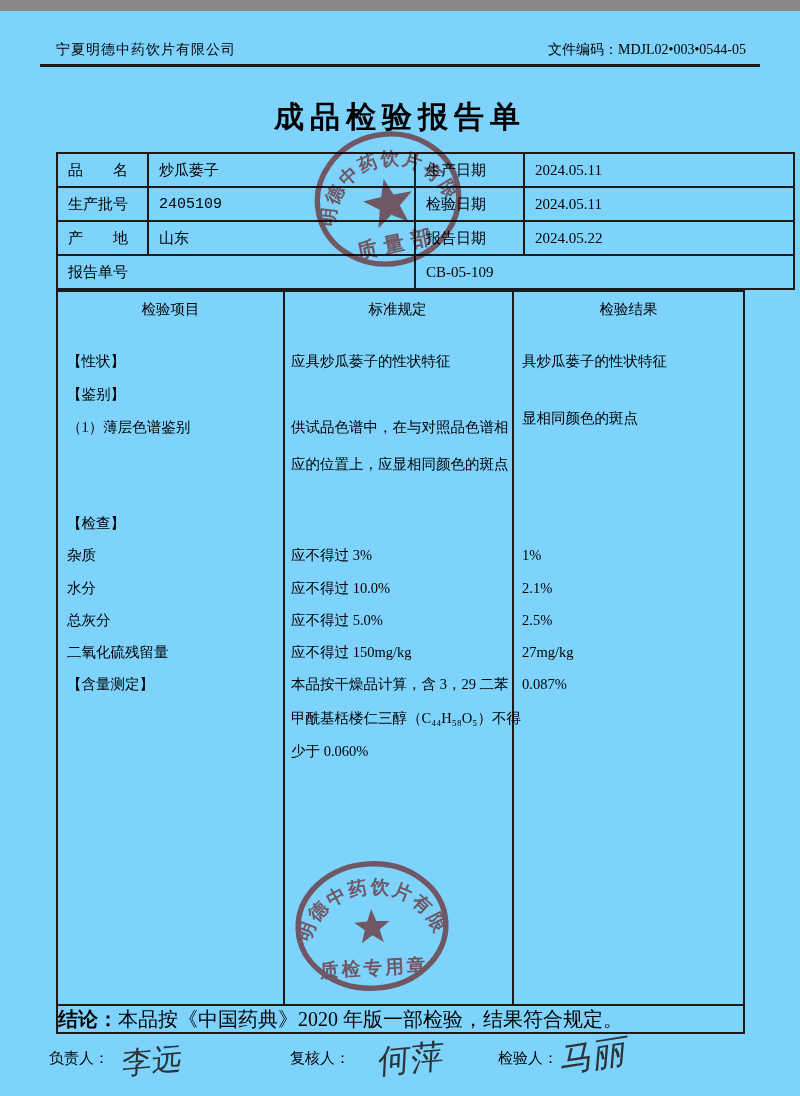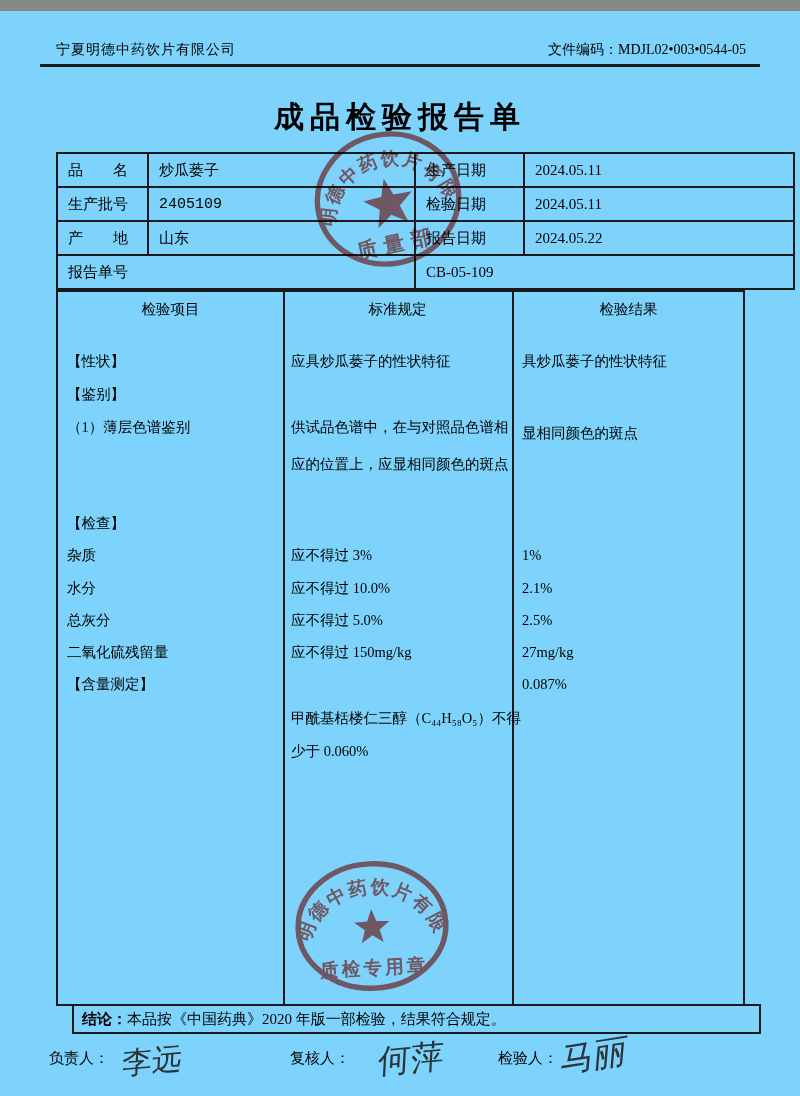--- a/index.html
+++ b/index.html
@@ -23,23 +23,23 @@
   
   .maintab{position:absolute;left:56px;top:279px;width:689px;height:716px;
            border:2px solid #1a1a1a;box-sizing:border-box;}
   .vline{position:absolute;top:0;bottom:0;width:2px;background:#1a1a1a;}
   .vline.v1{left:225px;} .vline.v2{left:454px;}
   .ln{position:absolute;font-size:14.5px;white-space:nowrap;line-height:18px;}
   .colhead{text-align:center;text-underline-offset:4px;}
   .ch1{left:0;width:225px;} .ch2{left:225px;width:229px;} .ch3{left:456px;width:229px;}
   .c1{left:9px;} .c2{left:233px;} .c3{left:464px;}
   
-  .conclusion{position:absolute;left:72px;top:993px;width:689px;height:30px;
-              border:2px solid #1a1a1a;box-sizing:border-box;font-size:15px;
-              line-height:26px;padding-left:8px;white-space:nowrap;}
+  .conclusion{position:absolute;left:56px;top:993px;width:689px;height:30px;
+              border:2px solid #1a1a1a;box-sizing:border-box;font-size:20px;
+              line-height:26px;padding-left:0;white-space:nowrap;}
   .conclusion .lab{font-weight:bold;}
   
   .sigrow{position:absolute;left:0;top:1030px;width:800px;height:60px;font-size:15px;}
   .siglab{position:absolute;top:8px;}
   .sl1{left:49px;} .sl2{left:290px;} .sl3{left:498px;}
   .sig{position:absolute;font-size:30px;color:#222;white-space:nowrap;
        transform:rotate(-5deg) skewX(-8deg);opacity:.9;}
   .sg1{left:122px;top:0;} .sg2{left:378px;top:-4px;font-size:33px;} .sg3{left:560px;top:-8px;font-size:34px;transform:rotate(-9deg) skewX(-14deg);}
   
   .stamp{position:absolute;opacity:.82;mix-blend-mode:multiply;pointer-events:none;}
@@ -95,41 +95,42 @@
     <div class="ln colhead ch3" style="top:8px">检验结果</div>
 
     <div class="ln c1" style="top:60px">【性状】</div>
     <div class="ln c2" style="top:60px">应具炒瓜蒌子的性状特征</div>
     <div class="ln c3" style="top:60px">具炒瓜蒌子的性状特征</div>
 
     <div class="ln c1" style="top:93px">【鉴别】</div>
     <div class="ln c1" style="top:126px">（1）薄层色谱鉴别</div>
     <div class="ln c2" style="top:126px">供试品色谱中，在与对照品色谱相</div>
     <div class="ln c2" style="top:163px">应的位置上，应显相同颜色的斑点</div>
-    <div class="ln c3" style="top:132px">显相同颜色的斑点</div>
+    <div class="ln c3" style="top:117px">显相同颜色的斑点</div>
 
     <div class="ln c1" style="top:222px">【检查】</div>
 
     <div class="ln c1" style="top:254px">杂质</div>
     <div class="ln c2" style="top:254px">应不得过 3%</div>
     <div class="ln c3" style="top:254px">1%</div>
 
     <div class="ln c1" style="top:287px">水分</div>
     <div class="ln c2" style="top:287px">应不得过 10.0%</div>
     <div class="ln c3" style="top:287px">2.1%</div>
 
     <div class="ln c1" style="top:319px">总灰分</div>
     <div class="ln c2" style="top:319px">应不得过 5.0%</div>
     <div class="ln c3" style="top:319px">2.5%</div>
 
     <div class="ln c1" style="top:351px">二氧化硫残留量</div>
     <div class="ln c2" style="top:351px">应不得过 150mg/kg</div>
     <div class="ln c3" style="top:351px">27mg/kg</div>
 
     <div class="ln c1" style="top:383px">【含量测定】</div>
+    <div class="ln c2" style="top:383px">本品按干燥品计算，含 3，29 二苯</div>
     <div class="ln c2" style="top:417px">甲酰基栝楼仁三醇（C₄₄H₅₈O₅）不得</div>
     <div class="ln c2" style="top:450px">少于 0.060%</div>
     <div class="ln c3" style="top:383px">0.087%</div>
   </div>
 
   <div class="conclusion">
     <span class="lab">结论：</span><span>本品按《中国药典》2020 年版一部检验，结果符合规定。</span>
   </div>
 
   <div class="sigrow">

